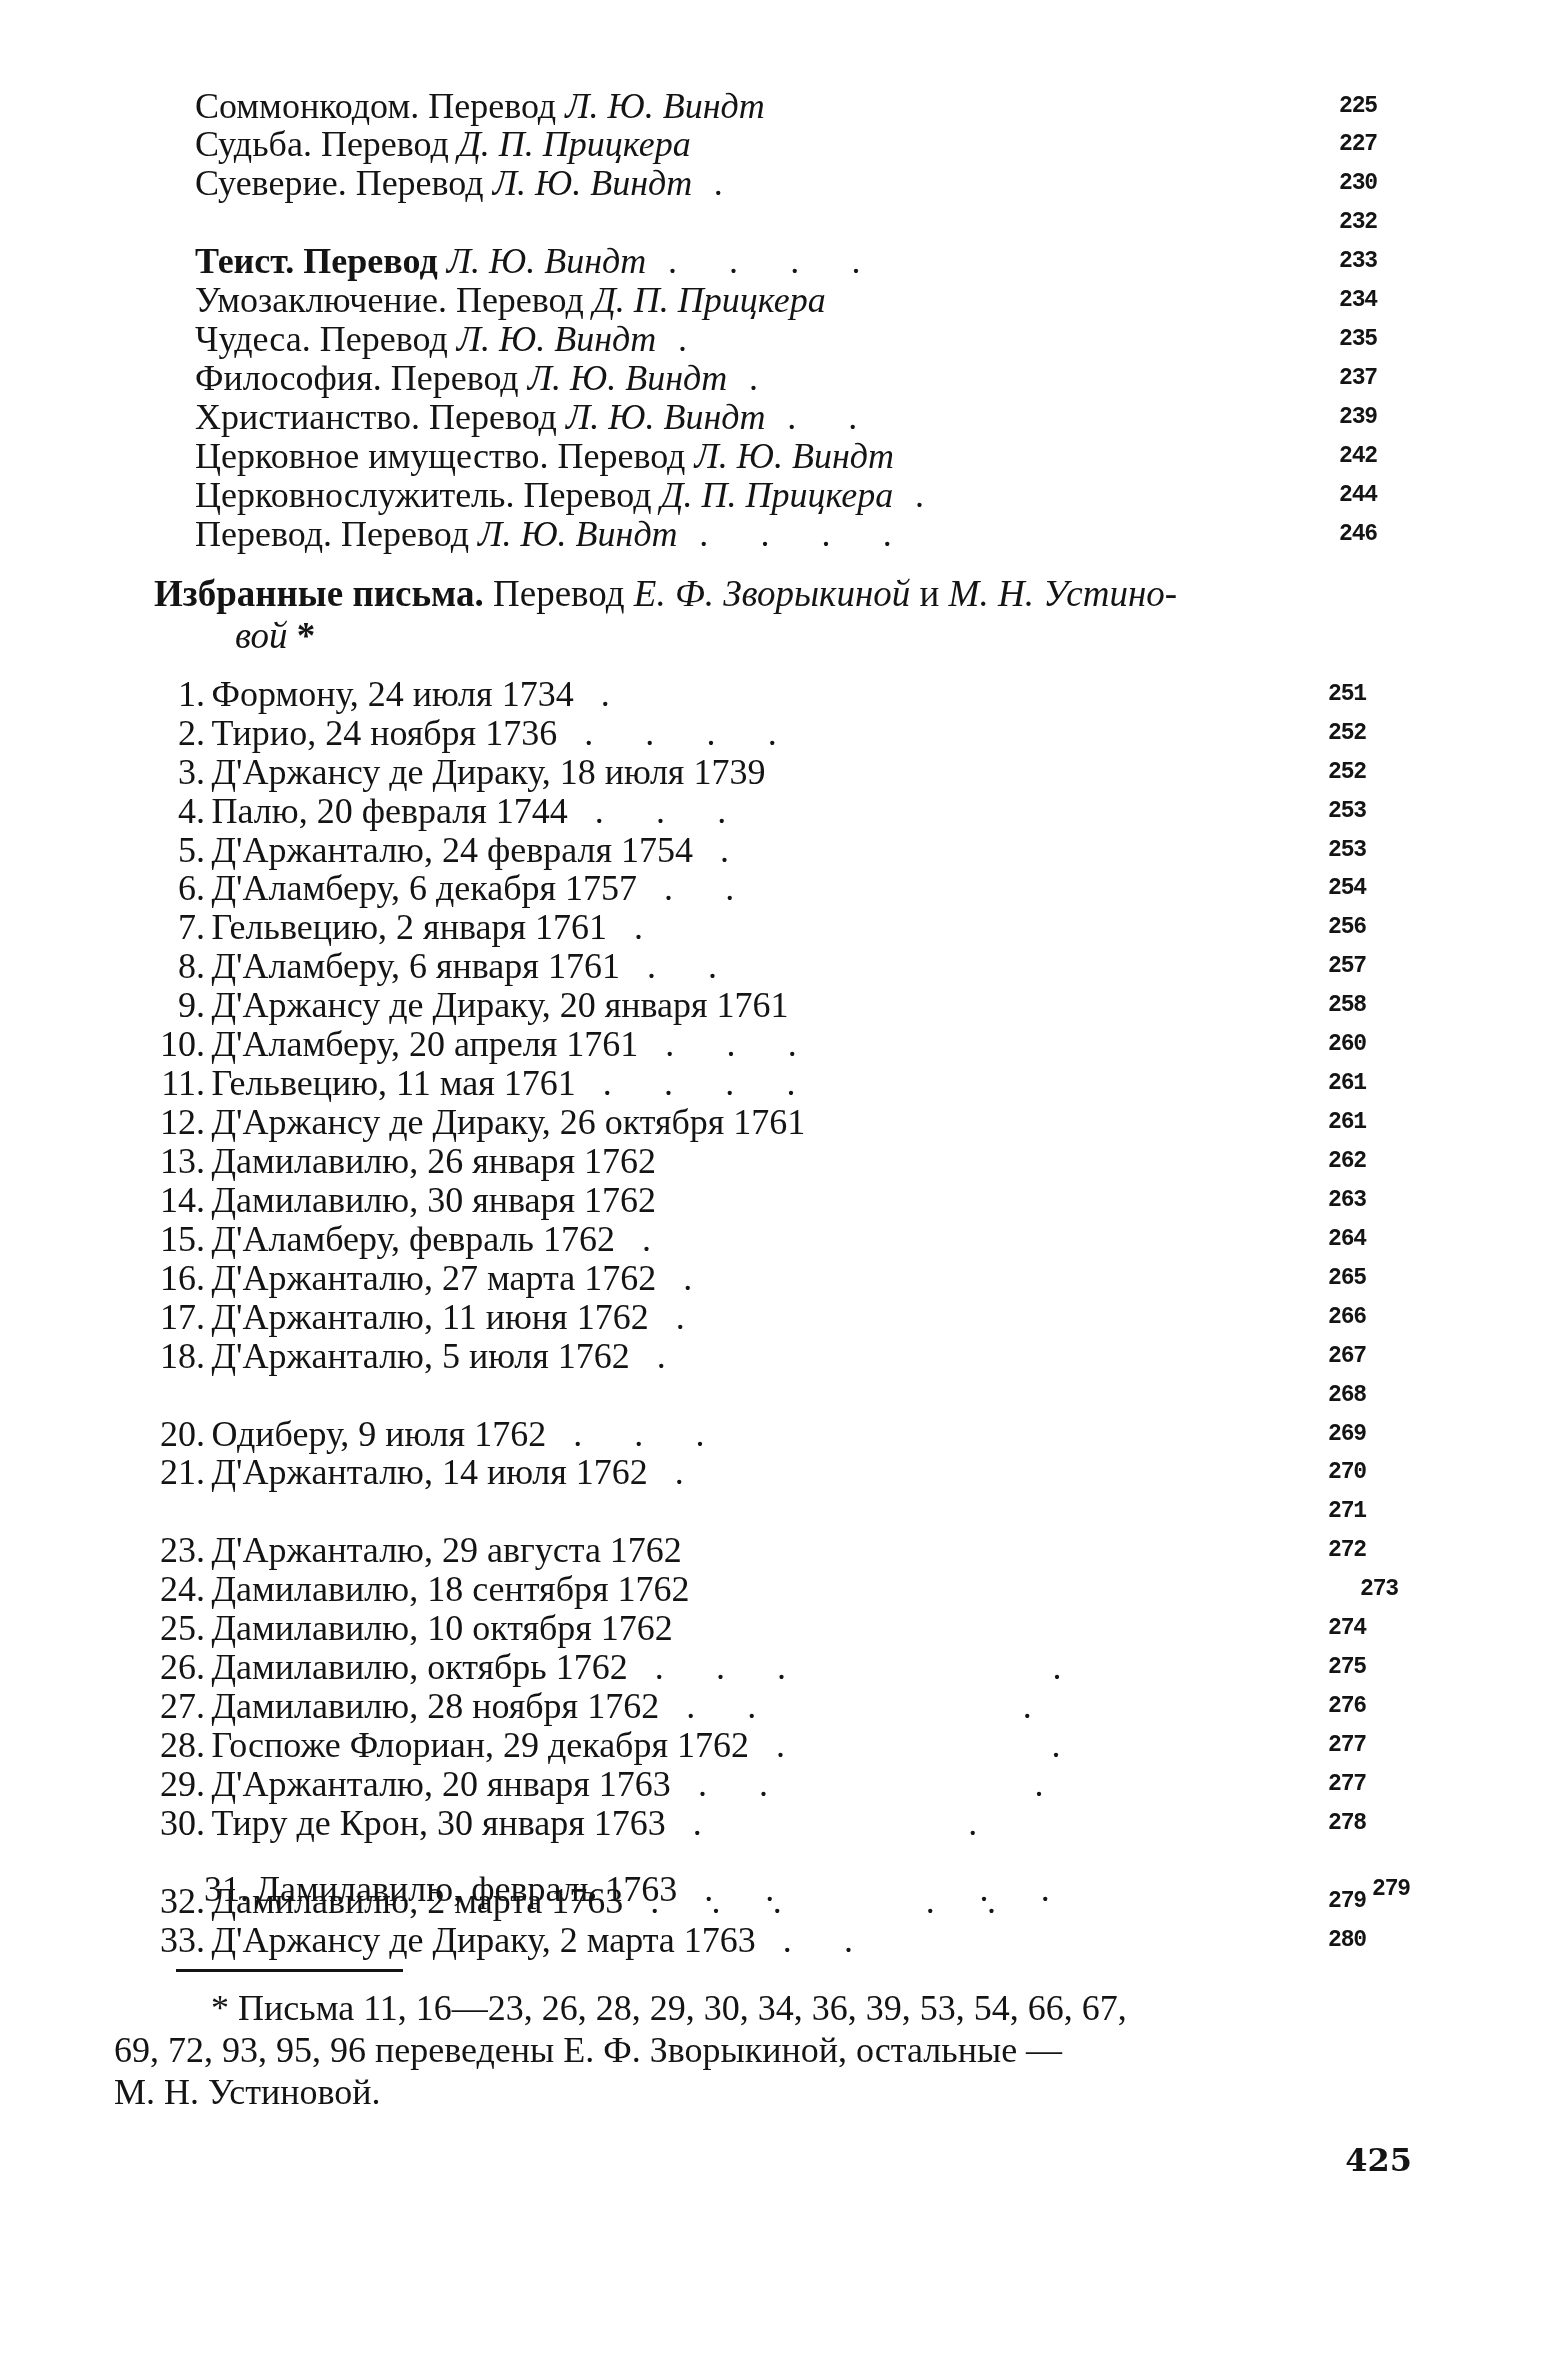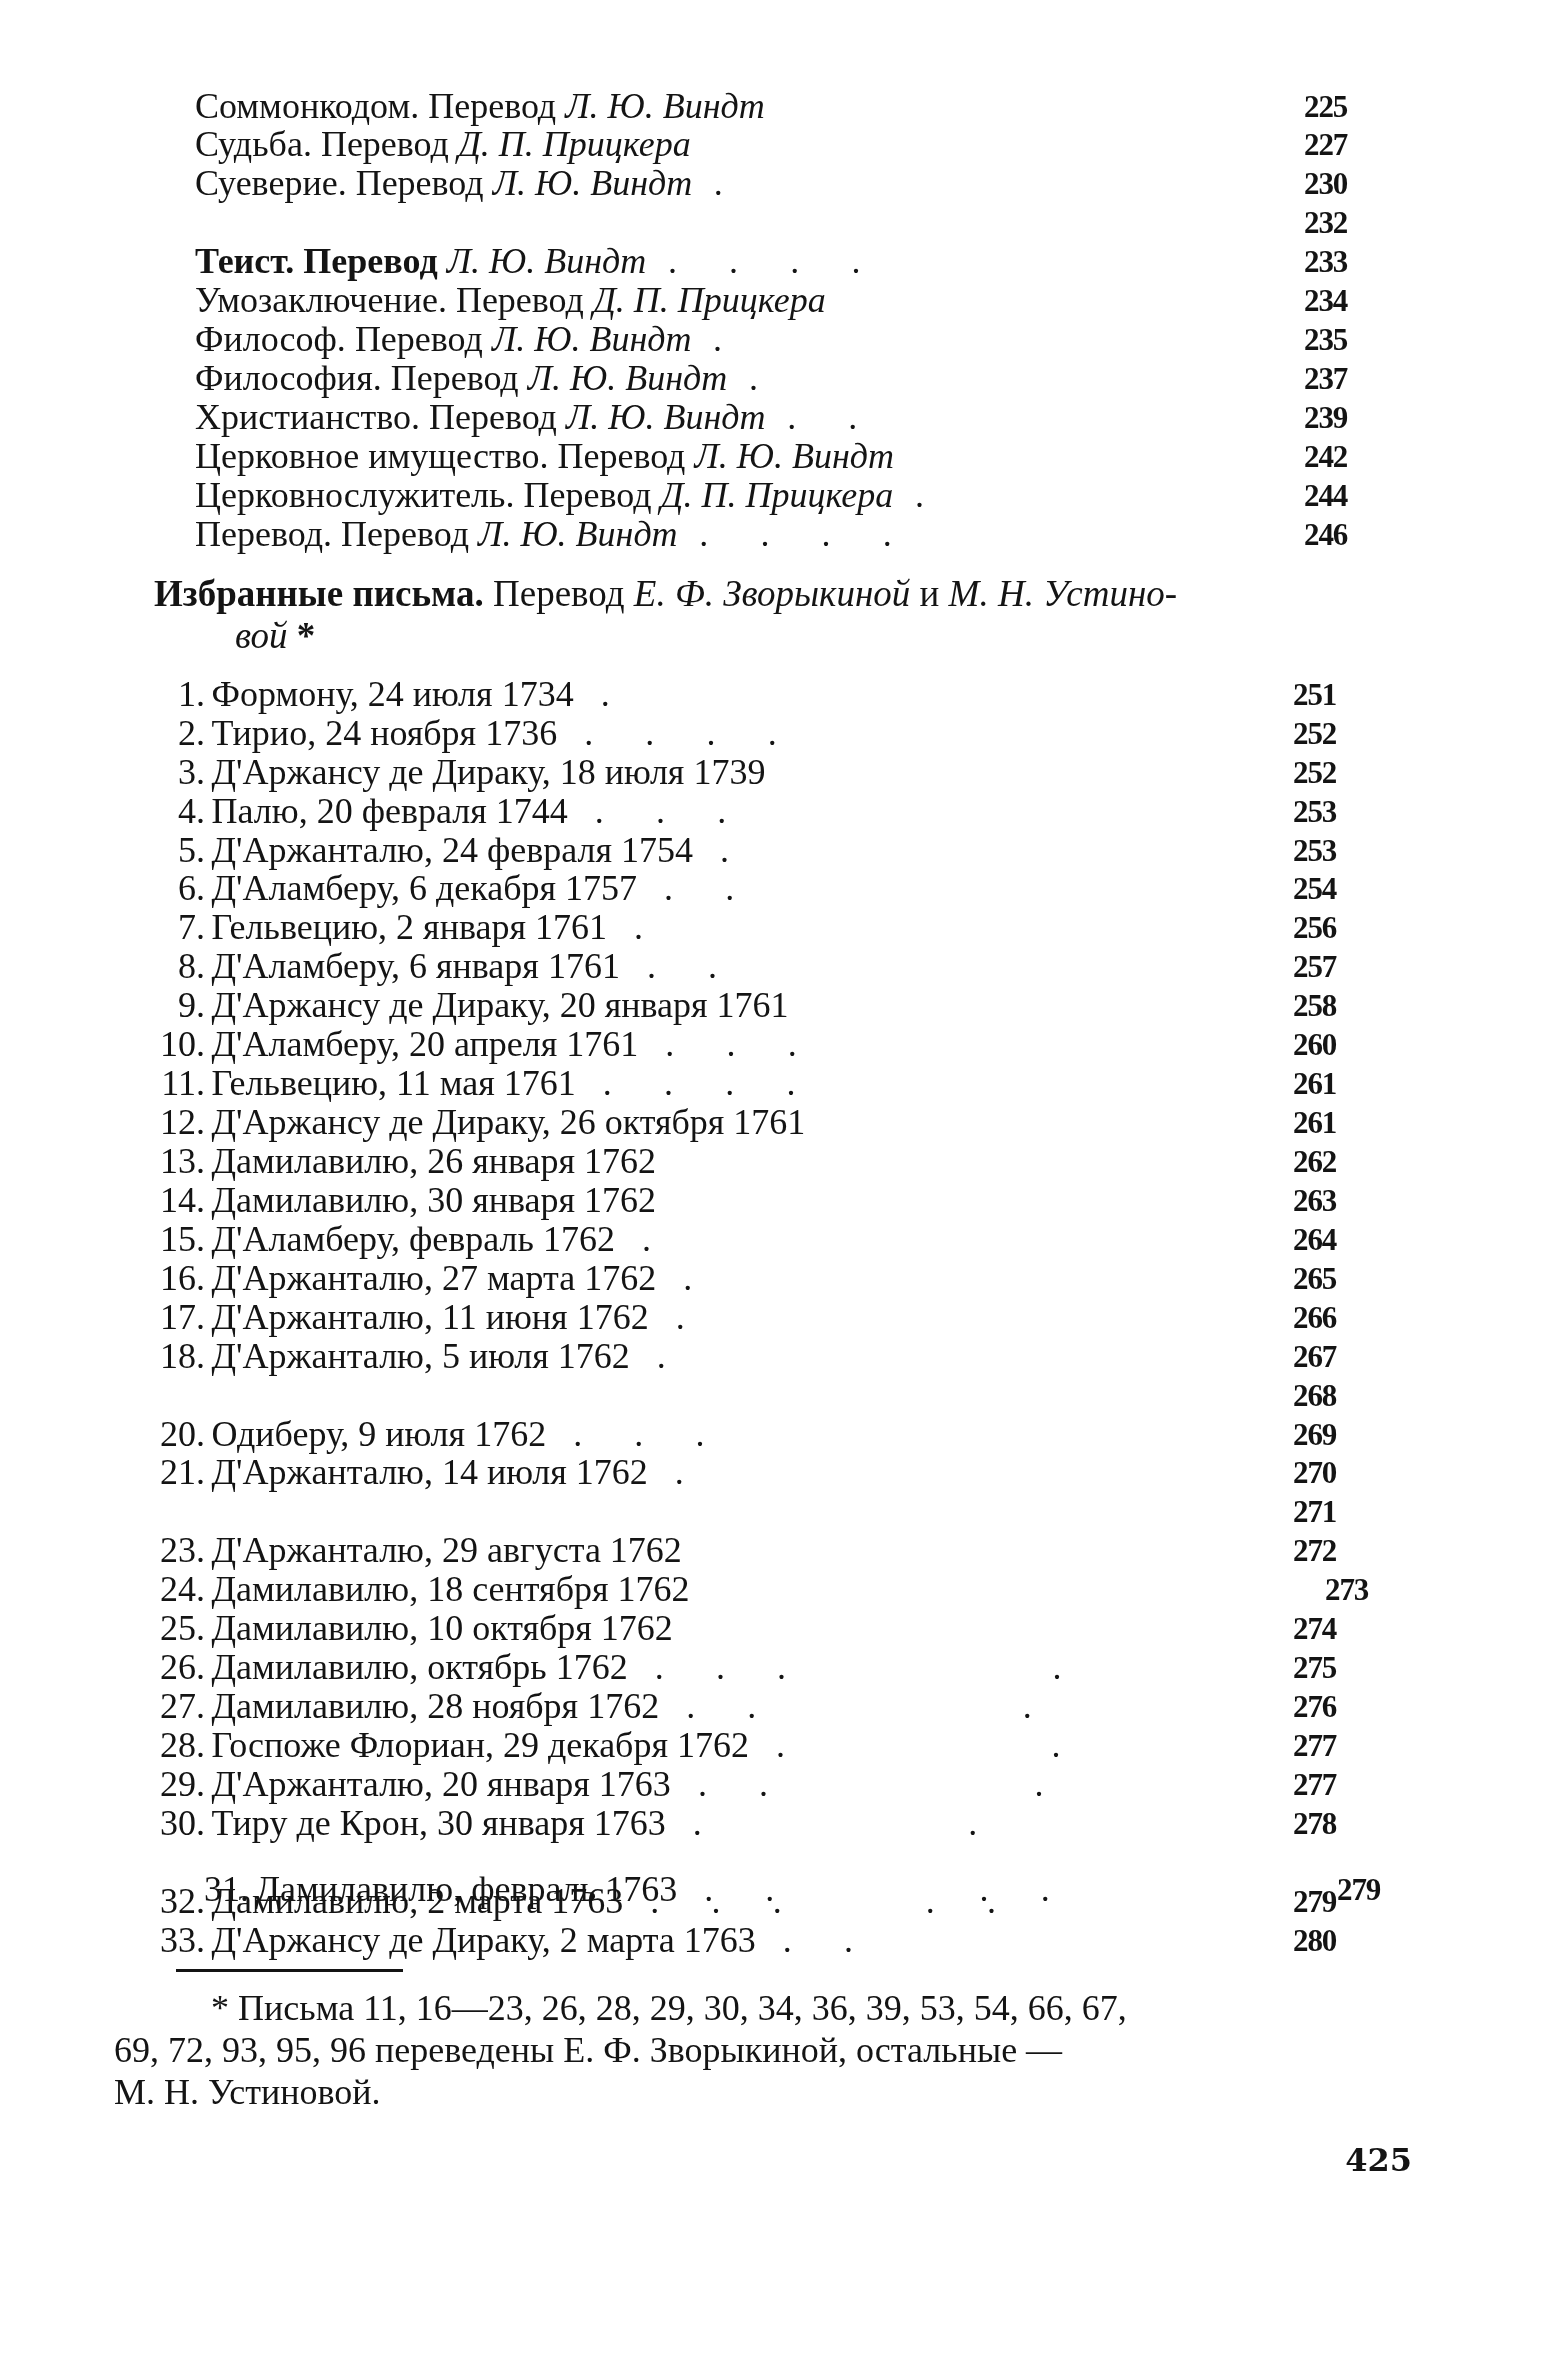--- a/index.html
+++ b/index.html
@@ -9,22 +9,22 @@
       color: #141414;
     }
     .page { position: absolute; left: 0; top: 0; width: 1563px; height: 2354px; }
 
     .row {
       position: absolute; left: 0; width: 1563px; height: 39px;
       font-size: 36px; line-height: 39px; white-space: nowrap;
     }
     .row .text { position: absolute; top: 0; }
     .row .page-num {
-      position: absolute; top: 0; right: 151px; width: 108px; text-align: left;
-      font-family: Liberation Serif, serif; font-weight: bold; font-size: 31px;
+      position: absolute; top: 0; right: 151px; width: 108px; text-align: center;
+      font-family: Liberation Mono, monospace; font-weight: bold; font-size: 23px;
       letter-spacing: -1.1px;
     }
     .it { font-style: italic; }
     .bd { font-weight: bold; }
 
     .section-title {
       position: absolute; left: 154px; top: 573px; width: 1163px;
       font-size: 37px; line-height: 42px;
     }
     .section-title .wrap2 { display: block; padding-left: 81px; }
@@ -69,21 +69,21 @@
       </div>
       <div class="row" style="top: 242px;">
         <span class="text" style="left: 195px;"><span class="bd">Теист.</span> <span class="bd">Перевод</span> <span class="it">Л. Ю. Виндт</span><span style="margin-left: 21.6px; letter-spacing: 0.6em;">. . . .</span></span>
         <span class="page-num">233</span>
       </div>
       <div class="row" style="top: 281px;">
         <span class="text" style="left: 195px;"><span>Умозаключение.</span> <span>Перевод</span> <span class="it">Д. П. Прицкера</span><span style="margin-left: 21.6px; letter-spacing: 0.6em;"></span></span>
         <span class="page-num">234</span>
       </div>
       <div class="row" style="top: 320px;">
-        <span class="text" style="left: 195px;"><span>Философ.</span> <span>Перевод</span> <span class="it">Л. Ю. Виндт</span><span style="margin-left: 21.6px; letter-spacing: 0.6em;">.</span></span>
+        <span class="text" style="left: 195px;"><span>Чудеса.</span> <span>Перевод</span> <span class="it">Л. Ю. Виндт</span><span style="margin-left: 21.6px; letter-spacing: 0.6em;">.</span></span>
         <span class="page-num">235</span>
       </div>
       <div class="row" style="top: 359px;">
         <span class="text" style="left: 195px;"><span>Философия.</span> <span>Перевод</span> <span class="it">Л. Ю. Виндт</span><span style="margin-left: 21.6px; letter-spacing: 0.6em;">.</span></span>
         <span class="page-num">237</span>
       </div>
       <div class="row" style="top: 398px;">
         <span class="text" style="left: 195px;"><span>Христианство.</span> <span>Перевод</span> <span class="it">Л. Ю. Виндт</span><span style="margin-left: 21.6px; letter-spacing: 0.6em;">. .</span></span>
         <span class="page-num">239</span>
       </div>

